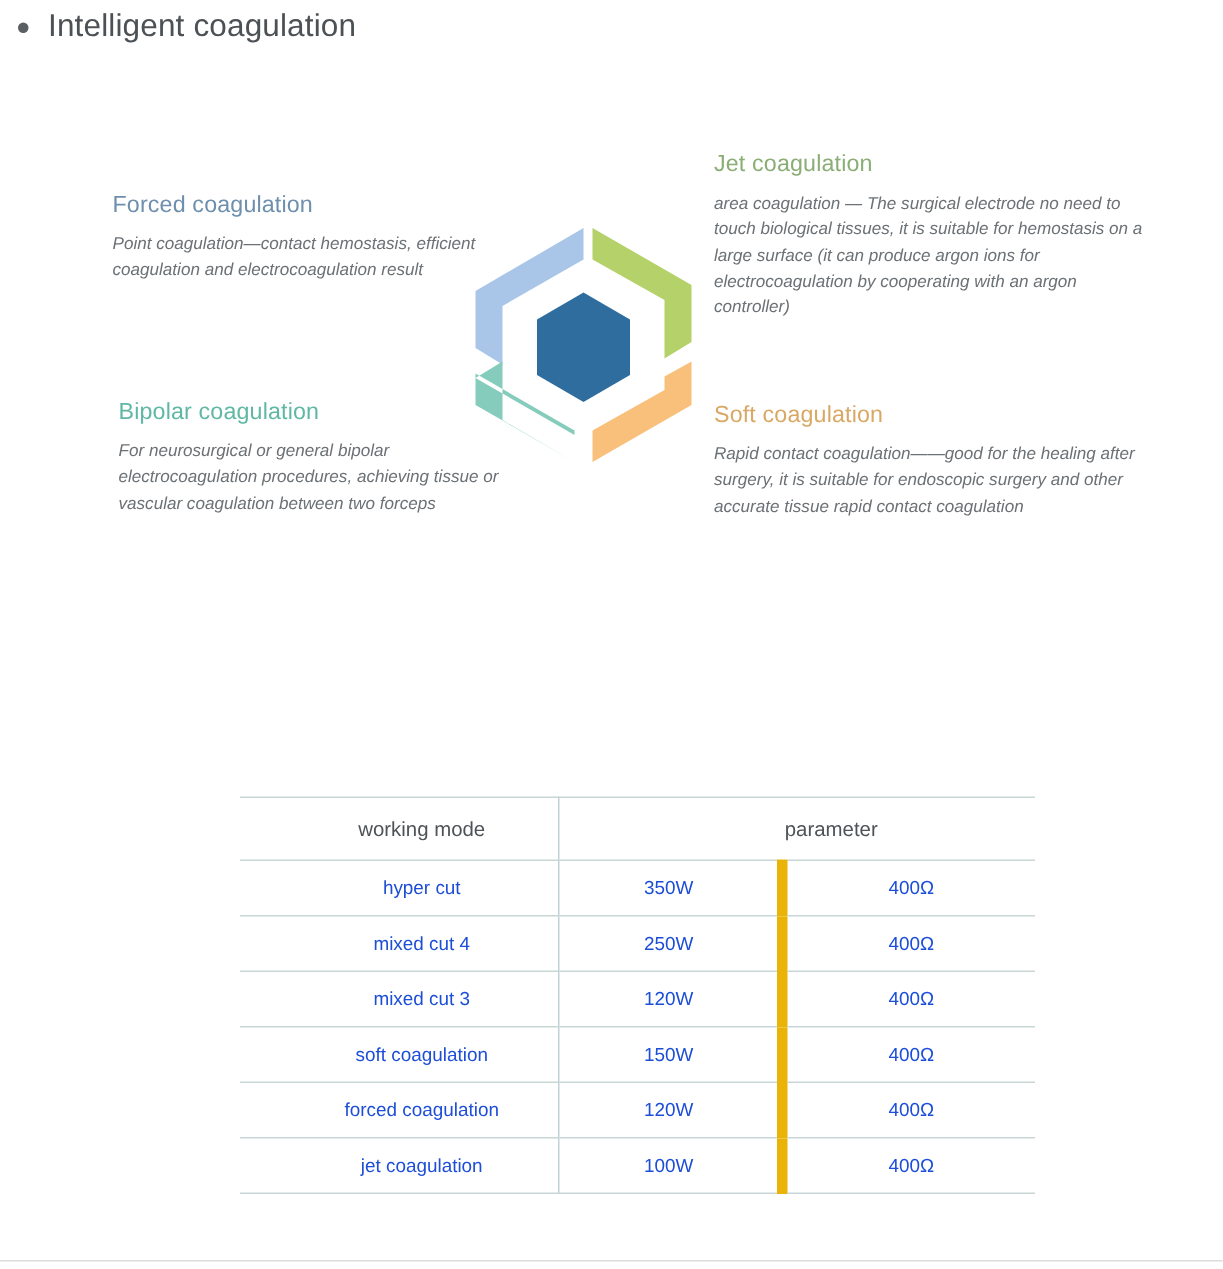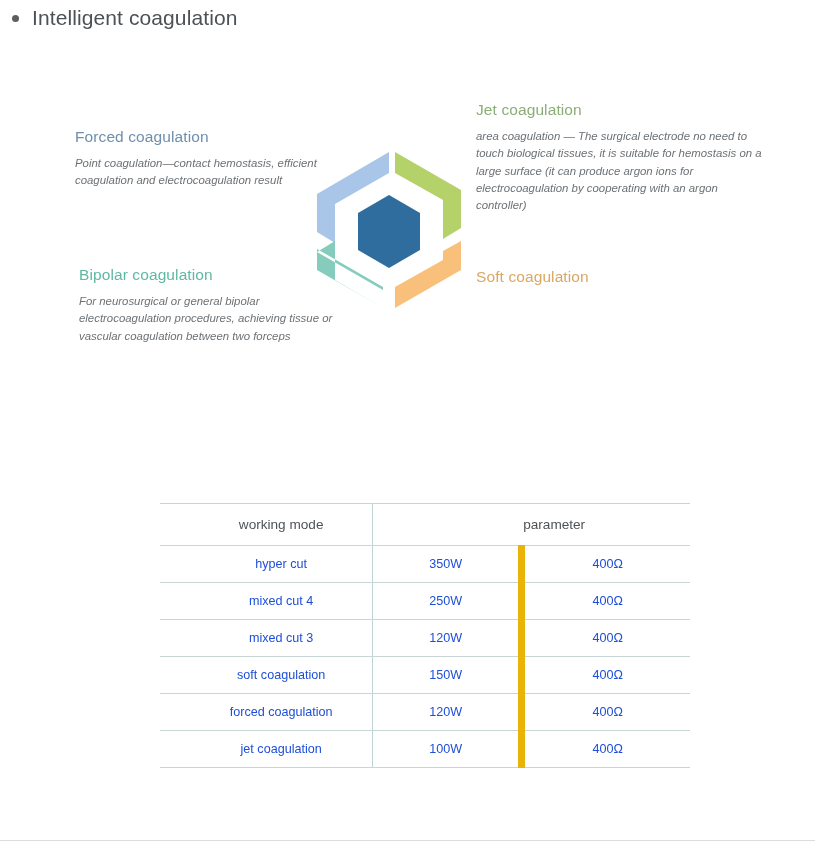--- a/index.html
+++ b/index.html
@@ -69,21 +69,21 @@
     top: 140px;
     width: 172px;
     height: 170px;
   }
   .hex-diagram svg { display: block; width: 172px; height: 170px; }
 
   
   .param-table {
     position: absolute;
     left: 160px;
-    top: 503px;
+    top: 531px;
     width: 530px;
     border-collapse: collapse;
   }
   .param-table td, .param-table th {
     font-weight: 400;
     font-size: 12.6px;
     color: #1d4ed8;
     text-align: center;
     height: 36px;
     padding: 0;
@@ -131,20 +131,21 @@
   <p class="feature-body">area coagulation — The surgical electrode no need to touch biological tissues, it is suitable for hemostasis on a large surface (it can produce argon ions for electrocoagulation by cooperating with an argon controller)</p>
 </div>
 
 <div class="feature" id="feature-bipolar">
   <h3 class="feature-title" style="color: rgb(95, 184, 163);">Bipolar coagulation</h3>
   <p class="feature-body">For neurosurgical or general bipolar electrocoagulation procedures, achieving tissue or vascular coagulation between two forceps</p>
 </div>
 
 <div class="feature" id="feature-soft">
   <h3 class="feature-title" style="color: rgb(217, 168, 101);">Soft coagulation</h3>
+  <p class="feature-body">Rapid contact coagulation——good for the healing after surgery, it is suitable for endoscopic surgery and other accurate tissue rapid contact coagulation</p>
 </div>
 
 <div class="hex-diagram">
   <svg viewBox="0 0 172 170" xmlns="http://www.w3.org/2000/svg">
 
     <path d="M 86 12 L 86 33 L 32 64 L 32 103 L 14 92 L 14 54 Z" fill="#a9c6e8"></path>
 
     <path d="M 92 12 L 158 50 L 158 88 L 140 99 L 140 60 L 92 33 Z" fill="#b5d16a"></path>
 
     <path d="M 14 112 L 32 101 L 32 140 L 80 168 L 80 147 L 14 109 Z

